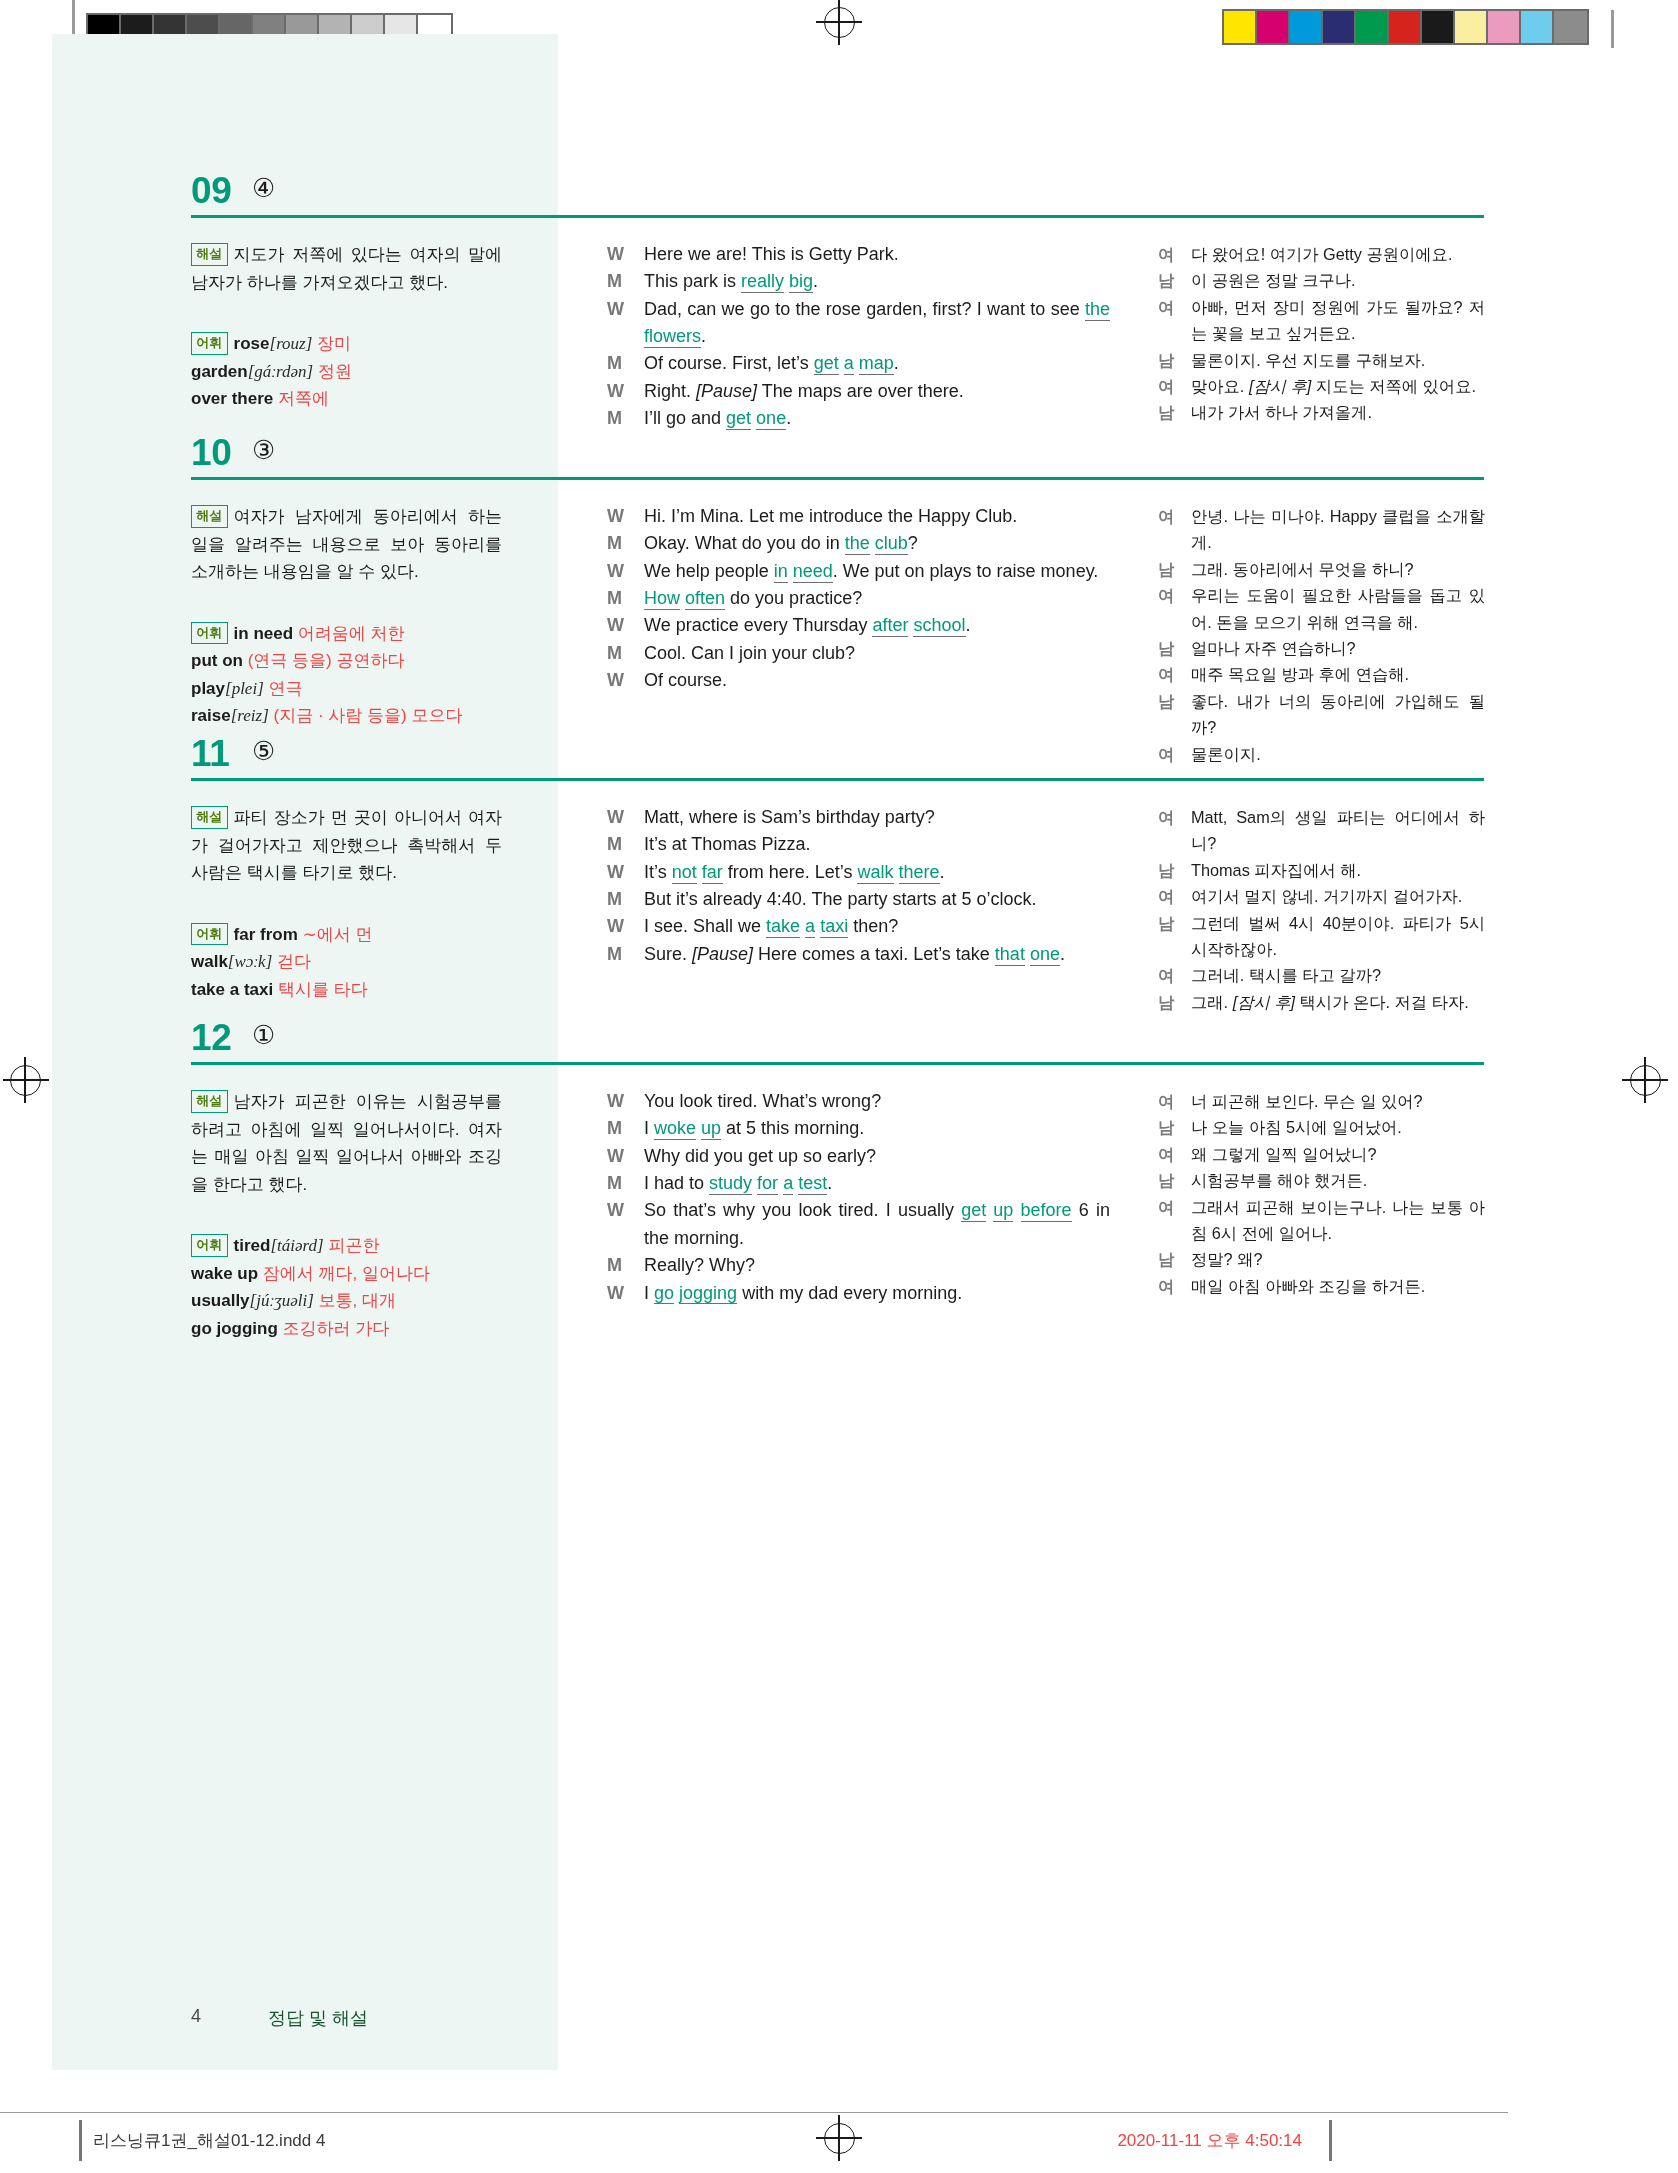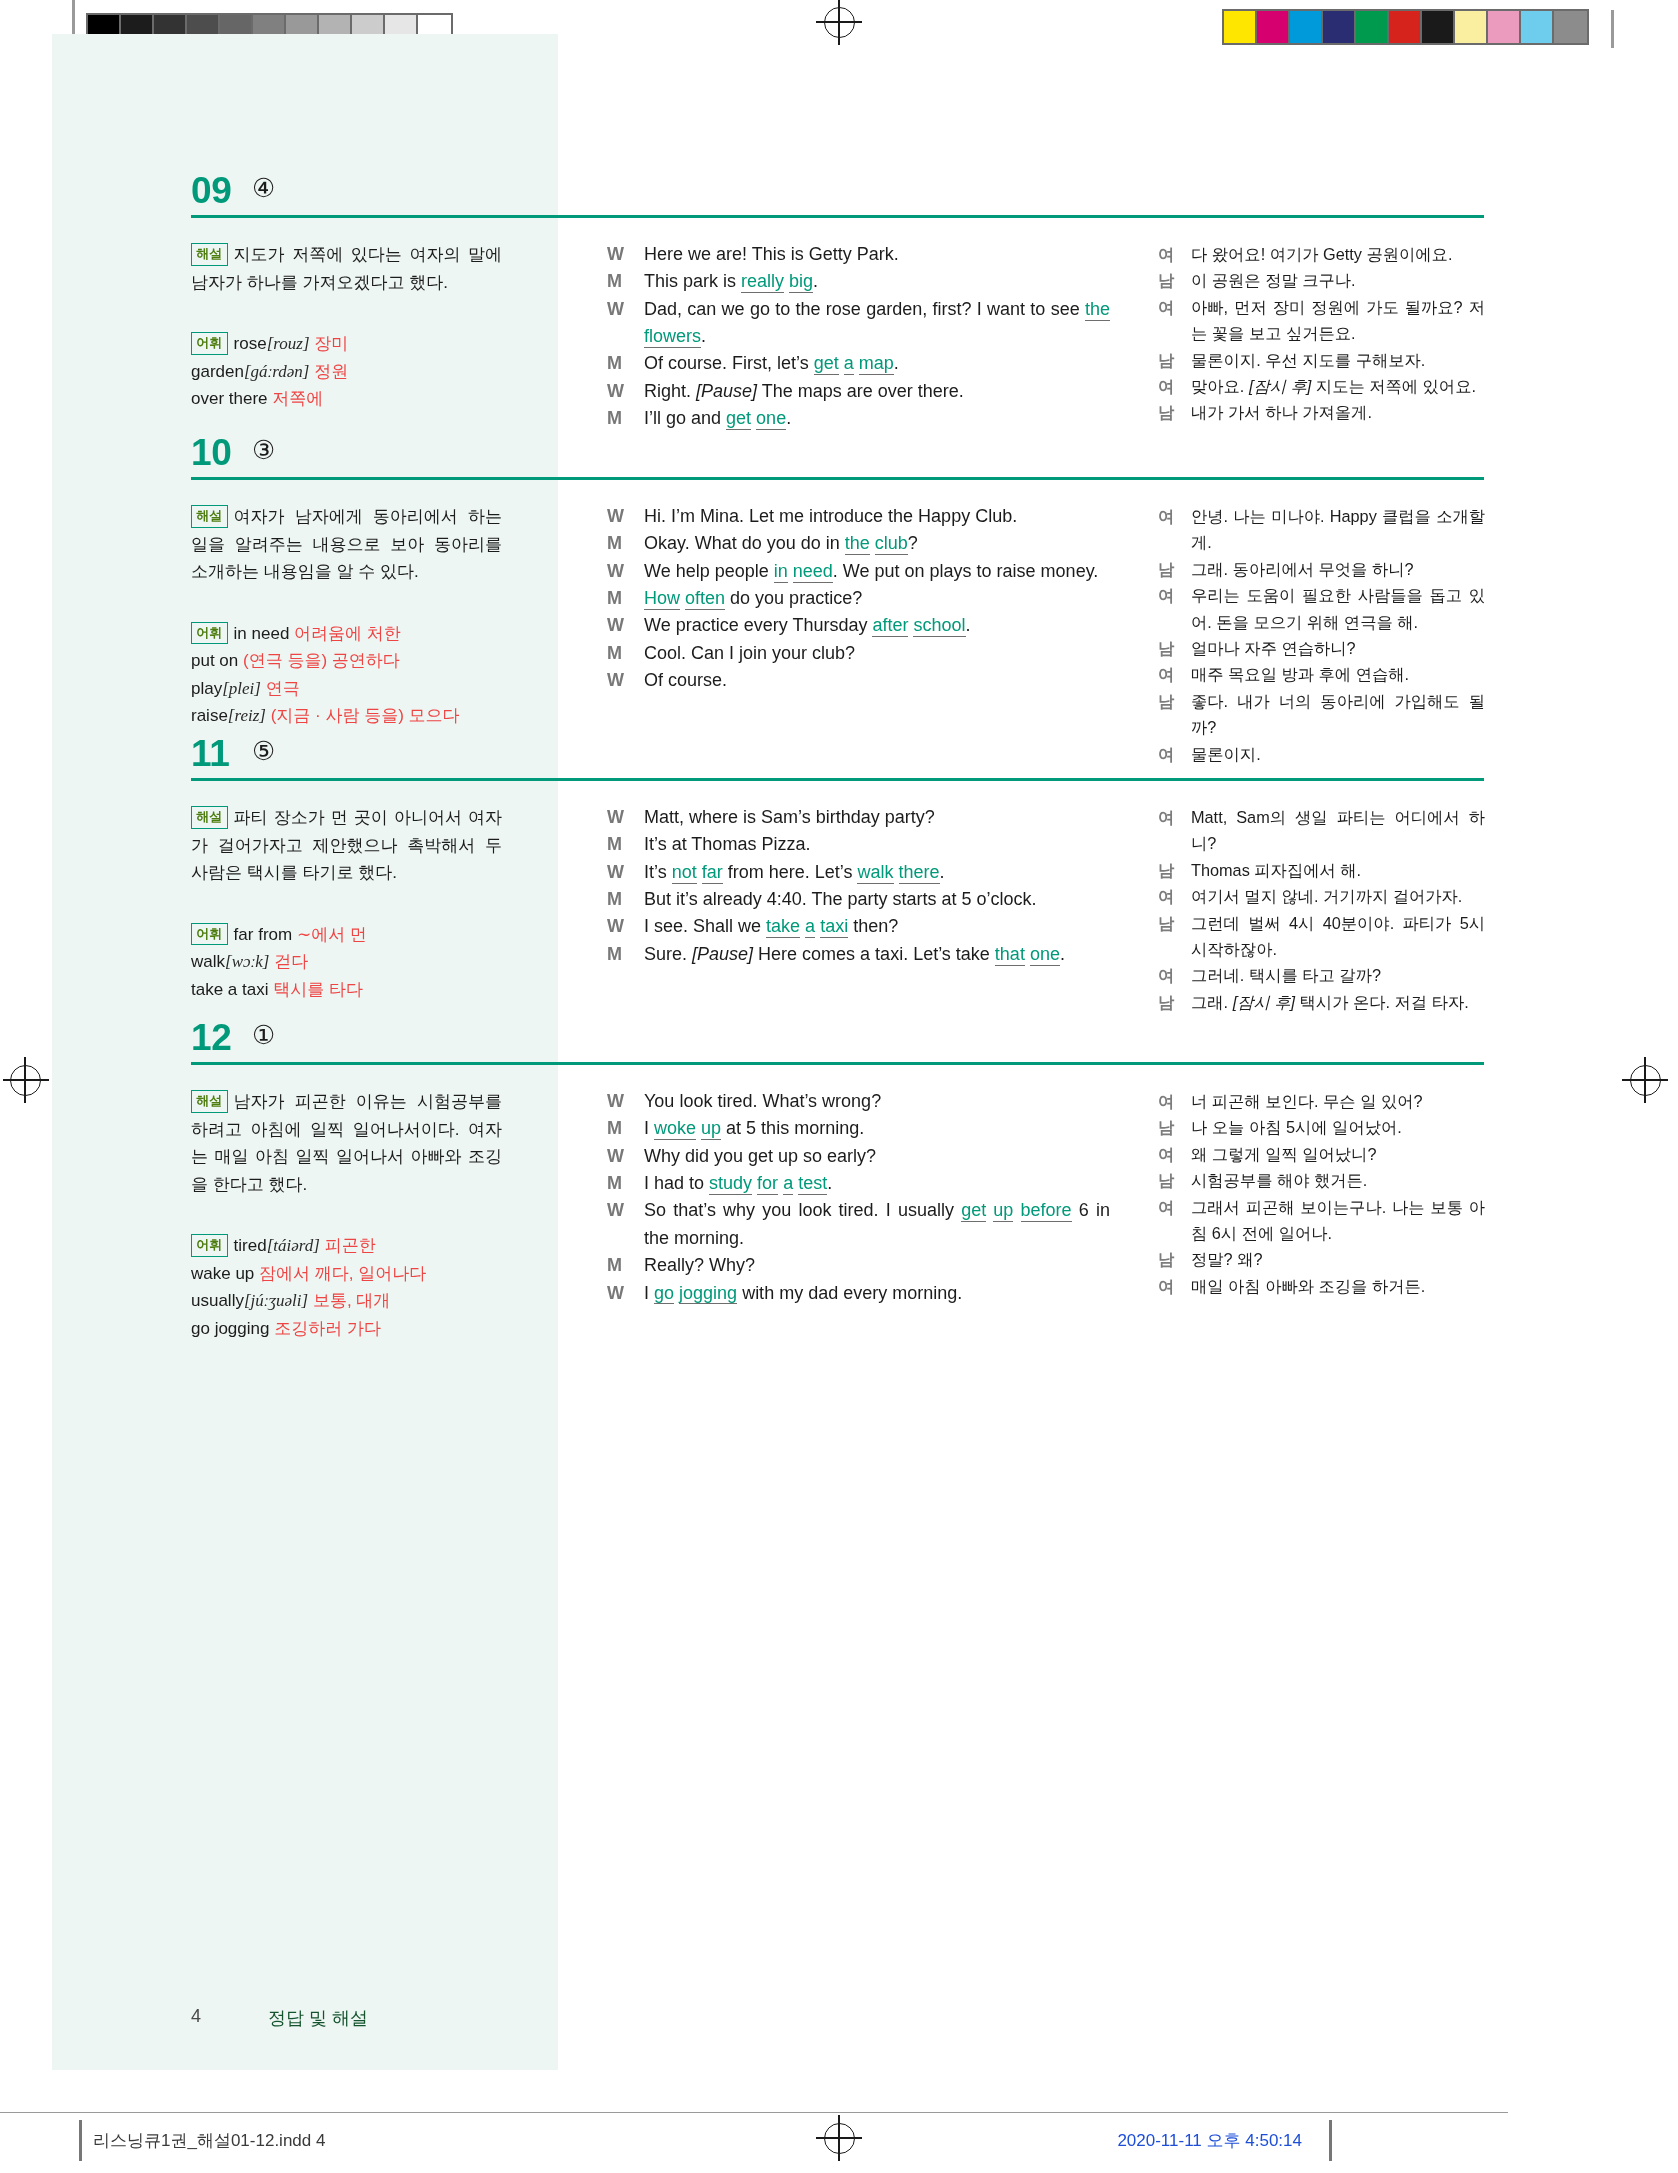--- a/index.html
+++ b/index.html
@@ -155,21 +155,21 @@
   }
   .vocab-list {
     margin: 0;
     padding: 0;
     list-style: none;
     font-size: 17px;
     line-height: 1.62;
     color: #1c1c1c;
   }
   .vocab-list li { margin: 0; }
-  .v-word { font-weight: normal; }
+  .v-word { font-weight: bold; }
   .v-ipa { font-family: "Liberation Serif", "DejaVu Serif", serif; font-style: italic; color: #2a2a2a; }
   .v-def { color: #ef4444; }
 
   
   .line {
     position: relative;
     padding-left: 37px;
     font-size: 18px;
     line-height: 1.52;
     color: #1c1c1c;
@@ -240,21 +240,21 @@
     left: 93px;
     top: 15.5px;
     font-size: 17px;
     color: #3a3a3a;
   }
   .pf-right {
     position: absolute;
     right: 206px;
     top: 15.5px;
     font-size: 17px;
-    color: #1d4ed8;
+    color: #ef4444;
   }
   .pf-bar {
     position: absolute;
     left: 79px;
     top: 6.9px;
     width: 2.6px;
     height: 41px;
     background: #777;
   }
   .pf-bar2 {

